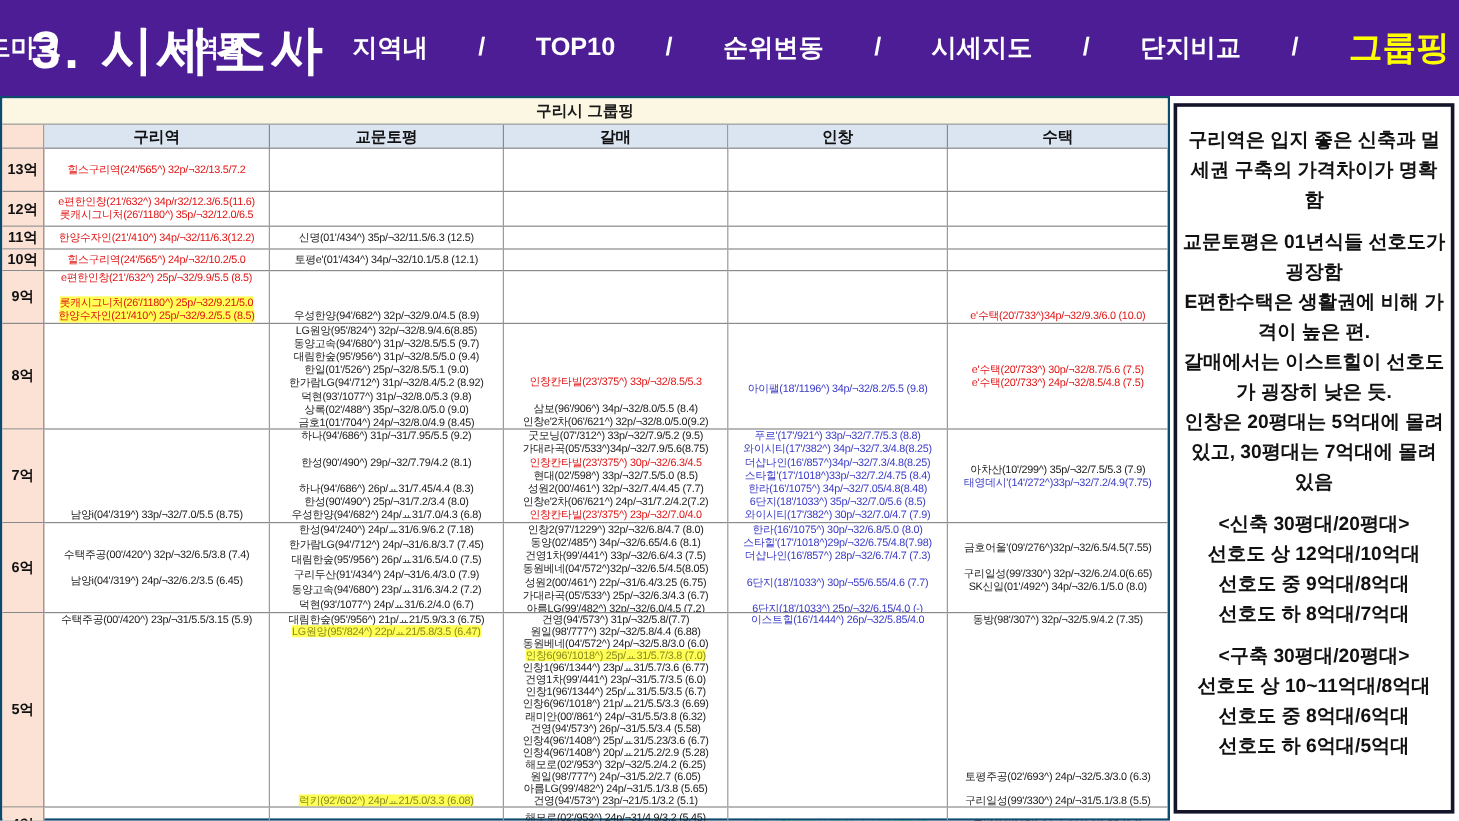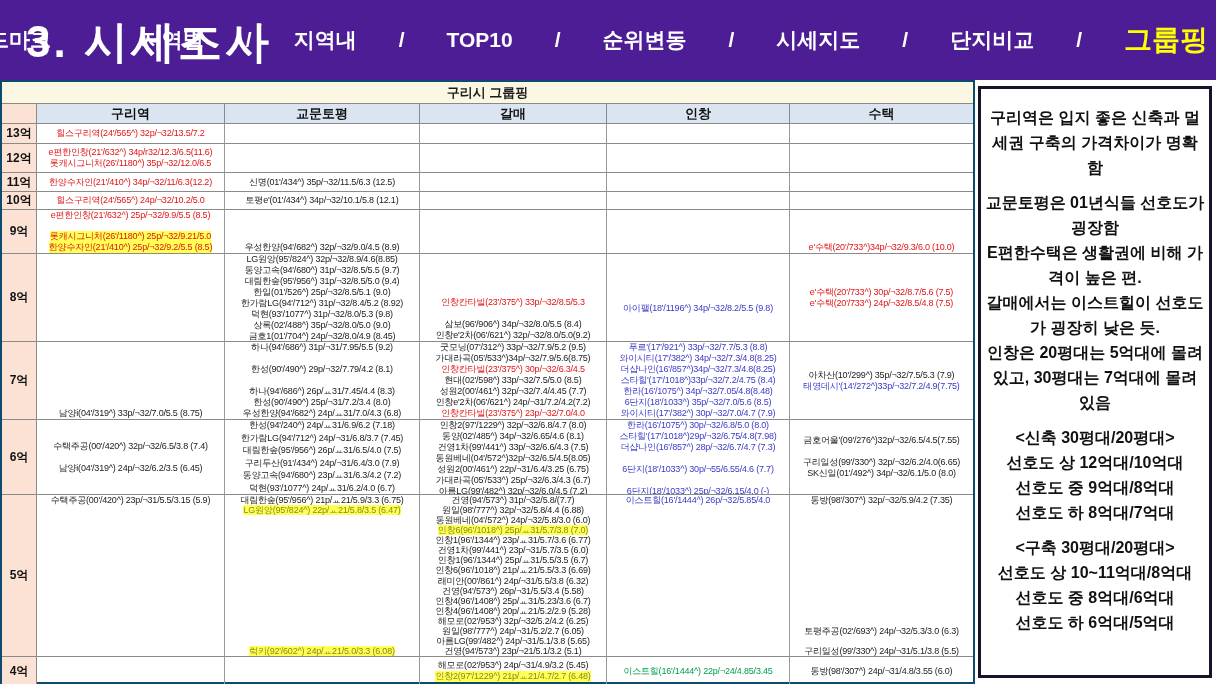--- a/index.html
+++ b/index.html
@@ -67,21 +67,21 @@
   <div class="ttl-row">구리시 그룹핑</div>
   <div class="grid thead">
     <div class="th corner"></div>
   <div class="th">구리역</div>
       <div class="th">교문토평</div>
       <div class="th">갈매</div>
       <div class="th">인창</div>
       <div class="th">수택</div>
     </div>
   <div id="tbody">
-      <div class="grid trow" style="height: 20px;">
+      <div class="grid trow" style="height: 36px;">
         <div class="lbl">13억</div>
         <div class="cell" style="justify-content: center;">
           <div class="ln red">힐스구리역(24'/565^)  32p/¬32/13.5/7.2</div>
         </div>
         <div class="cell"></div>
         <div class="cell"></div>
         <div class="cell"></div>
         <div class="cell"></div>
       </div>
       <div class="grid trow" style="height: 29px;">

